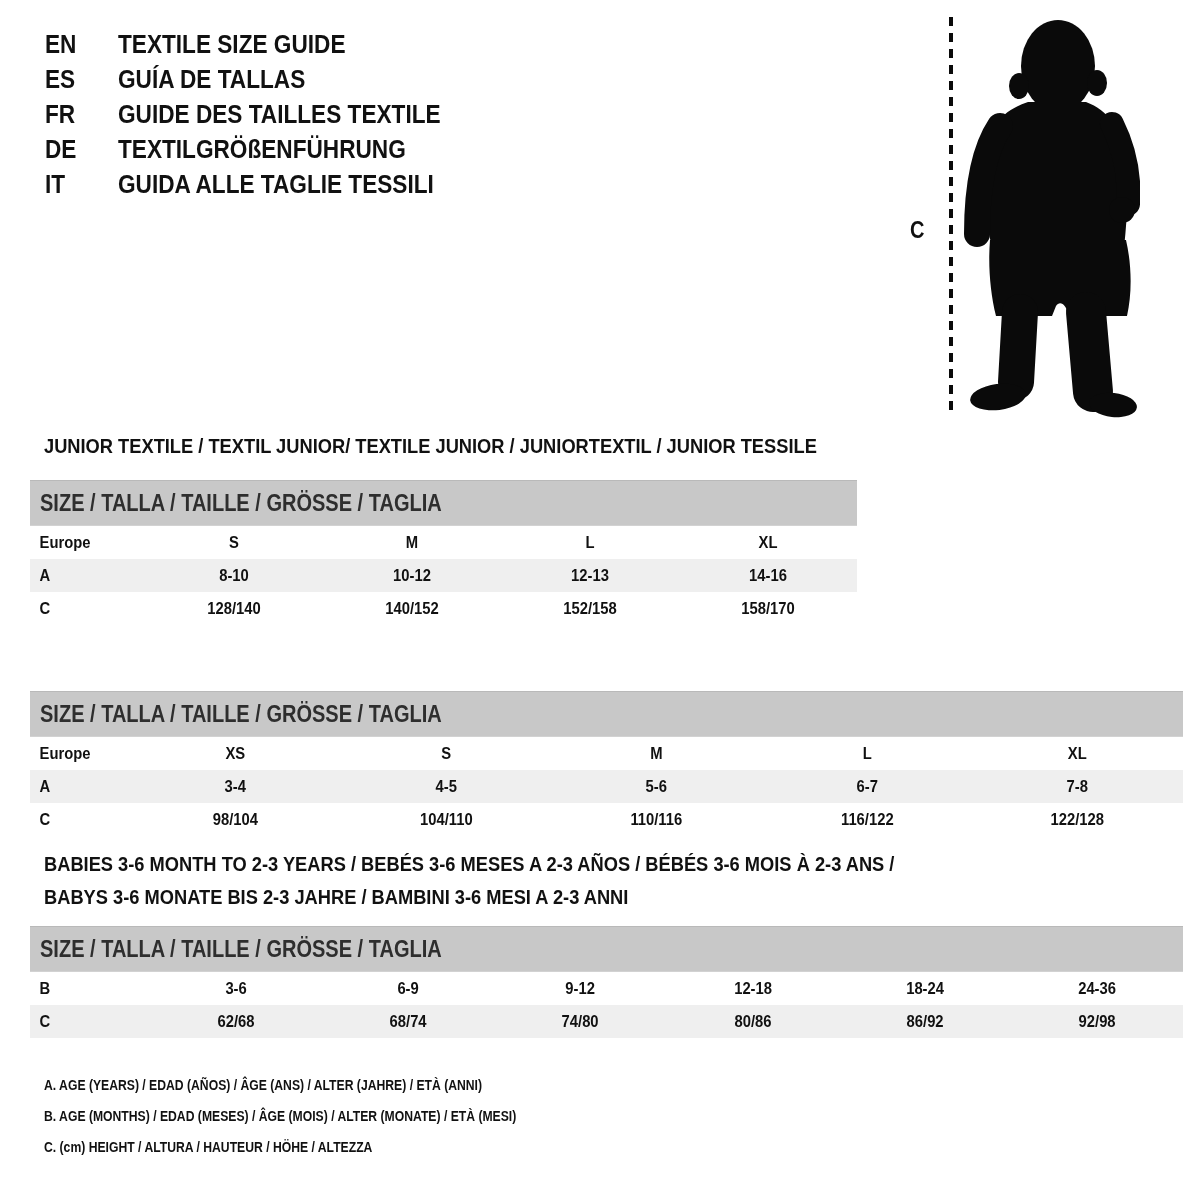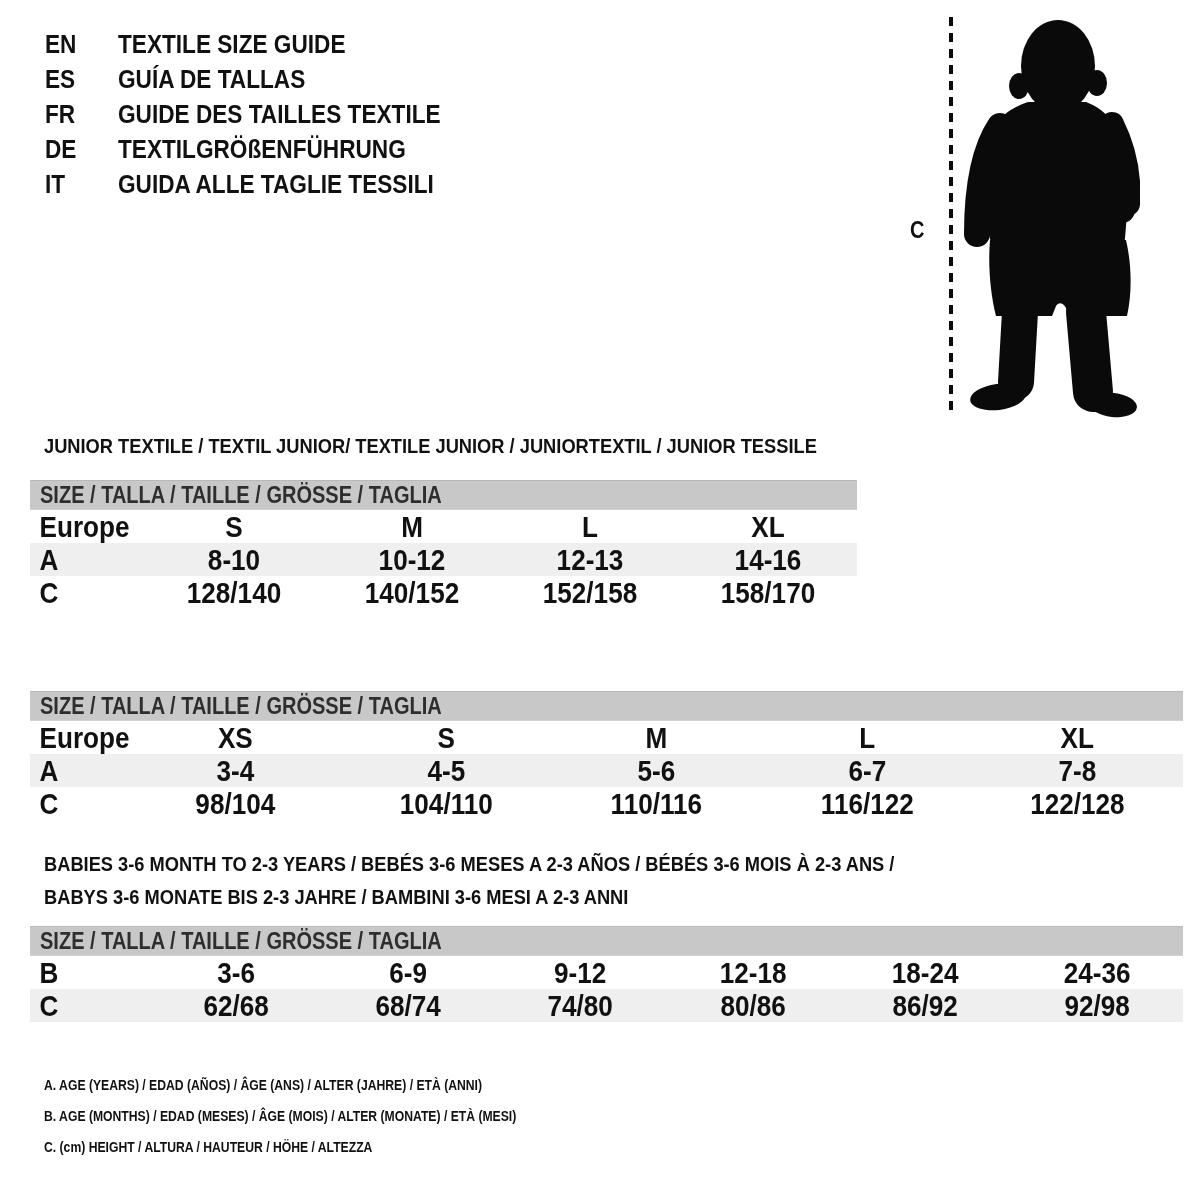--- a/index.html
+++ b/index.html
@@ -32,24 +32,24 @@
   .t-junior{left:44px;top:434px;}
   .t-children{left:44px;top:642px;}
   .t-babies{left:44px;top:847px;line-height:33px;}
   .sub{font-size:13px;vertical-align:-3px;}
 
   
   .table{position:absolute;}
   .tbl-junior{left:30px;top:480px;width:827px;}
   .tbl-children{left:30px;top:691px;width:1153px;}
   .tbl-babies{left:30px;top:926px;width:1153px;}
-  .band{height:30px;background:#c8c8c8;border-top:1px solid #b9b9b9;border-bottom:1px solid #d2d2d2;
+  .band{height:46px;background:#c8c8c8;border-top:1px solid #b9b9b9;border-bottom:1px solid #d2d2d2;
         box-sizing:border-box;display:flex;align-items:center;padding-left:10px;
         font-size:23px;font-weight:bold;color:#2e2e2e;}
-  .trow{display:grid;align-items:center;font-weight:bold;font-size:30px;height:33px;}
+  .trow{display:grid;align-items:center;font-weight:bold;font-size:17px;height:33px;}
   .tbl-junior  .trow{grid-template-columns:115px repeat(4,1fr);}
   .tbl-children .trow{grid-template-columns:100px repeat(5,1fr);}
   .tbl-babies  .trow{grid-template-columns:120px repeat(6,1fr);}
   .r-gray{background:#efefef;}
   .cell{overflow:visible;}
   .lbl{padding-left:11px;}
   .val{text-align:center;}
 
   
   .legend{position:absolute;left:44px;top:1070px;font-size:14px;font-weight:bold;line-height:31px;}

